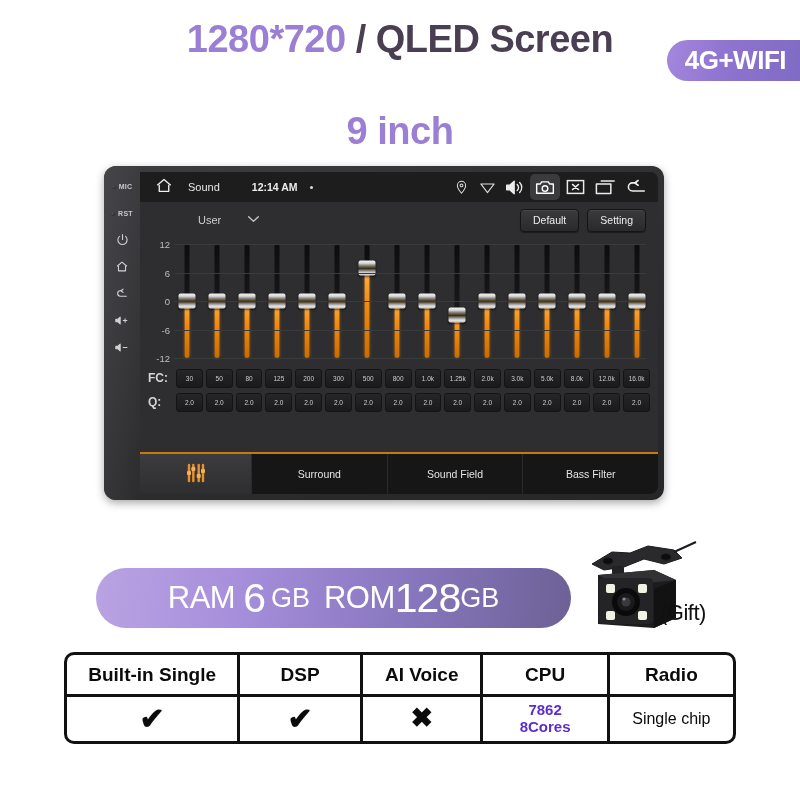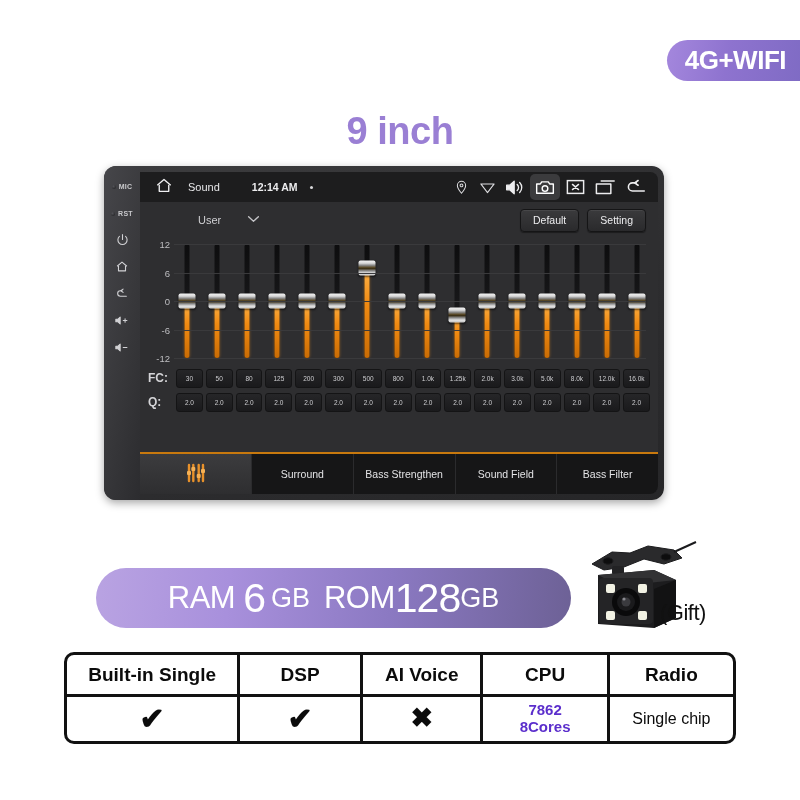--- a/index.html
+++ b/index.html
@@ -221,20 +221,23 @@
   }
   .mark-check{font-size:30px;font-weight:bold;color:#0b0b0b;}
   .mark-cross{font-size:27px;font-weight:bold;color:#0b0b0b;}
   .cpu-val{color:#5b2ecc;font-size:15px;font-weight:bold;line-height:1.12;}
   .radio-val{color:#0b0b0b;font-size:16px;}
 </style>
 </head>
 <body>
 
 <div class="headline-wrap">
+  <div class="headline-row1">
+    <span class="h-res">1280*720</span><span class="h-qled"> / </span><span class="h-qled">QLED Screen</span>
+  </div>
   <div class="badge-4g">4G+WIFI</div>
   <div class="headline-row2">
     <span class="h-inch">9 inch</span>
   </div>
 </div>
 
 <div class="device">
 
   <div class="bezel-left">
     <div class="bz-item led">
@@ -510,23 +513,20 @@
               <g fill="#f5b155">
                 <rect x="2" y="8" width="4" height="4" rx="1"></rect>
                 <rect x="6.3" y="4" width="4" height="4" rx="1"></rect>
                 <rect x="11.7" y="11" width="4" height="4" rx="1"></rect>
                 <rect x="16" y="6" width="4" height="4" rx="1"></rect>
               </g>
             </svg></span>
         </div>
         <div class="tab">
           <span>Surround</span>
-        </div>
-        <div class="tab">
-          <span>Bass Strengthen</span>
         </div>
         <div class="tab">
           <span>Sound Field</span>
         </div>
         <div class="tab">
           <span>Bass Filter</span>
         </div>
       </div>
   </div>
 </div>

